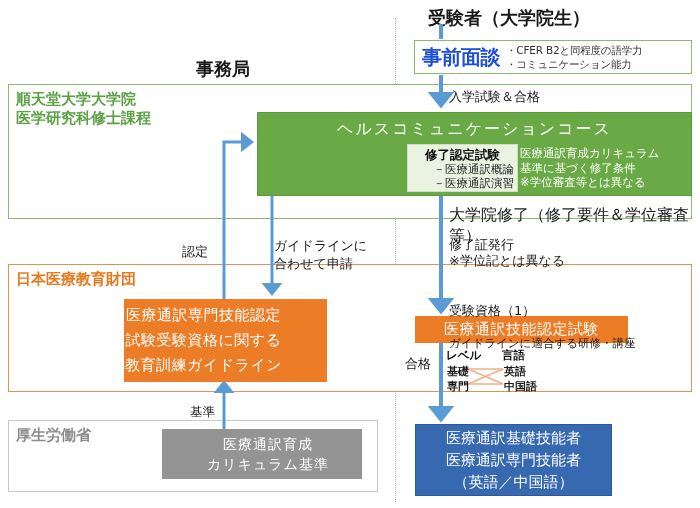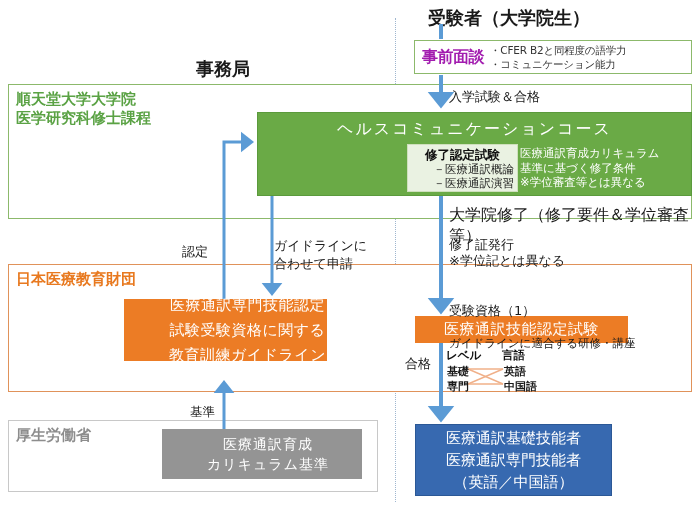--- a/index.html
+++ b/index.html
@@ -65,21 +65,21 @@
 
   
   .box{position:absolute; box-sizing:border-box;}
 
   #box-interview{
     left:414px; top:40px; width:278px; height:34px;
     border:1px solid #8cb96b; background:#ffffff;
     display:flex; align-items:center;
   }
   #box-interview .lbl{
-    font-size:16px; font-weight:bold; color:#a21caf;
+    font-size:20px; font-weight:bold; color:#1d4ed8;
     padding:0 6px 0 7px; white-space:nowrap; letter-spacing:-0.5px;
   }
   #box-interview .bullets{
     font-size:10.5px; line-height:14px; color:#333; white-space:pre-line;
     letter-spacing:-0.2px;
   }
 
   #box-course{
     left:257px; top:112px; width:435px; height:84px;
     background:#6aaa46; border:1px solid #5b9a3c;
@@ -101,23 +101,23 @@
   #exam-items{
     position:absolute; left:0; right:3px; top:17px; text-align:right;
     font-size:11.5px; line-height:14px; color:#1a1a1a; white-space:pre-line;
   }
   #course-note{
     position:absolute; left:262px; top:33px;
     font-size:11.5px; line-height:14.5px; color:#ffffff; white-space:pre-line;
   }
 
   #box-guideline{
-    left:124px; top:299px; width:203px; height:62px;
+    left:124px; top:299px; width:203px; height:83px;
     background:#ec7c25; border:1px solid #ec7c25;
-    display:flex; align-items:center; justify-content:flex-end;
+    display:flex; align-items:center; justify-content:flex-start;
   }
   #box-guideline .txt{
     font-size:15px; line-height:25px; color:#ffffff; text-align:center;
     white-space:pre-line; letter-spacing:0.5px;
   }
 
   #box-skilltest{
     left:415px; top:316px; width:213px; height:27px;
     background:#ec7c25;
     display:flex; align-items:center; justify-content:center;

